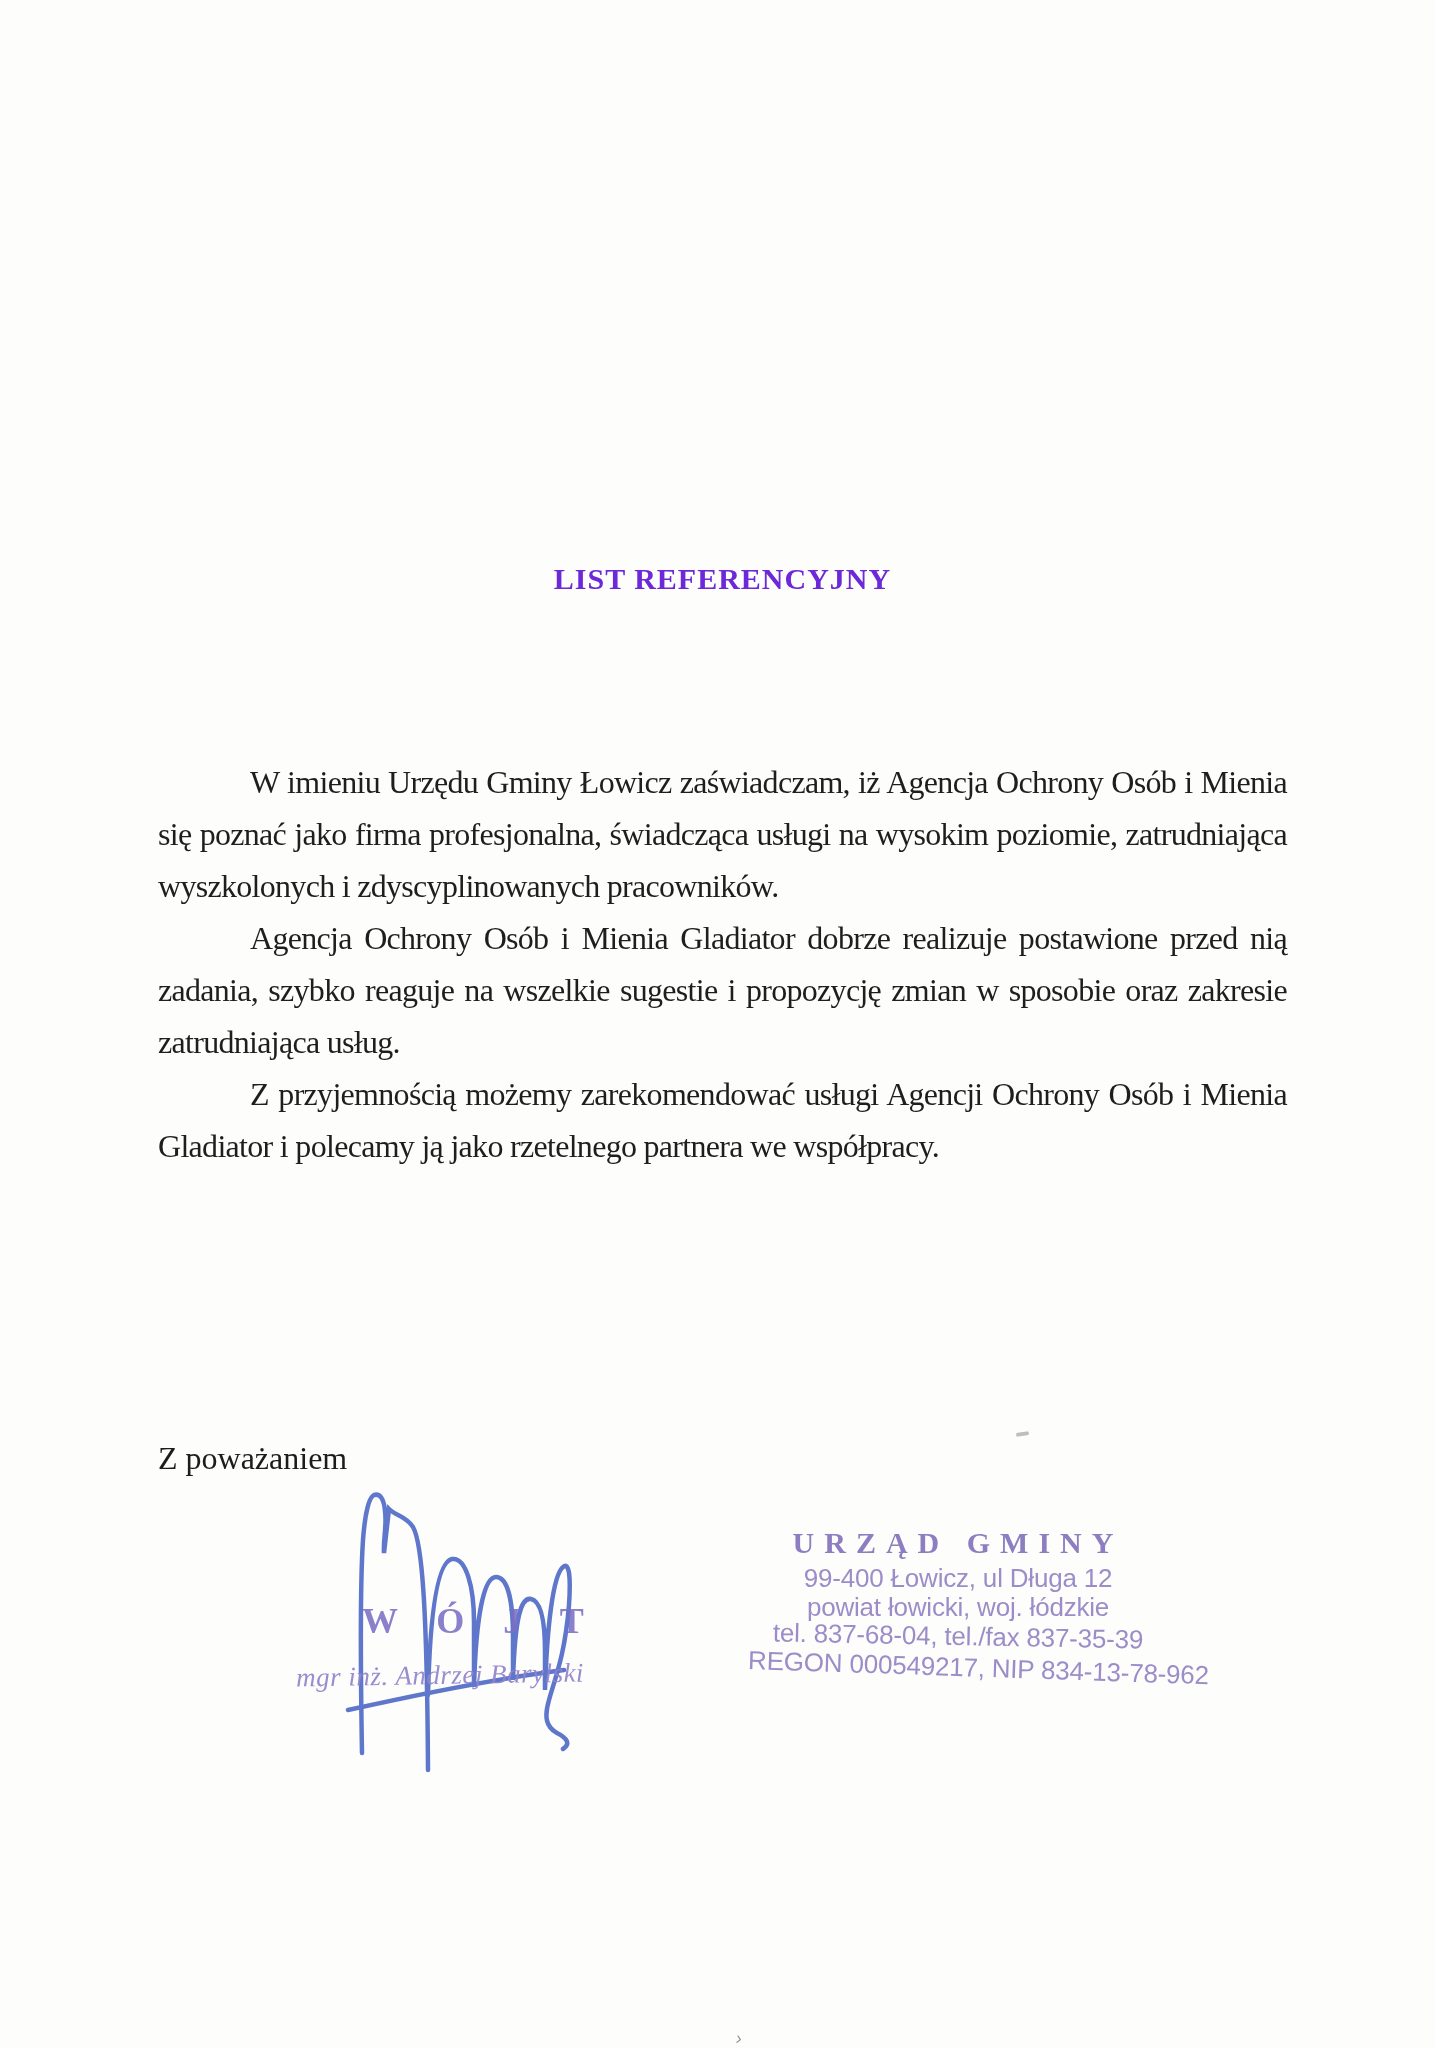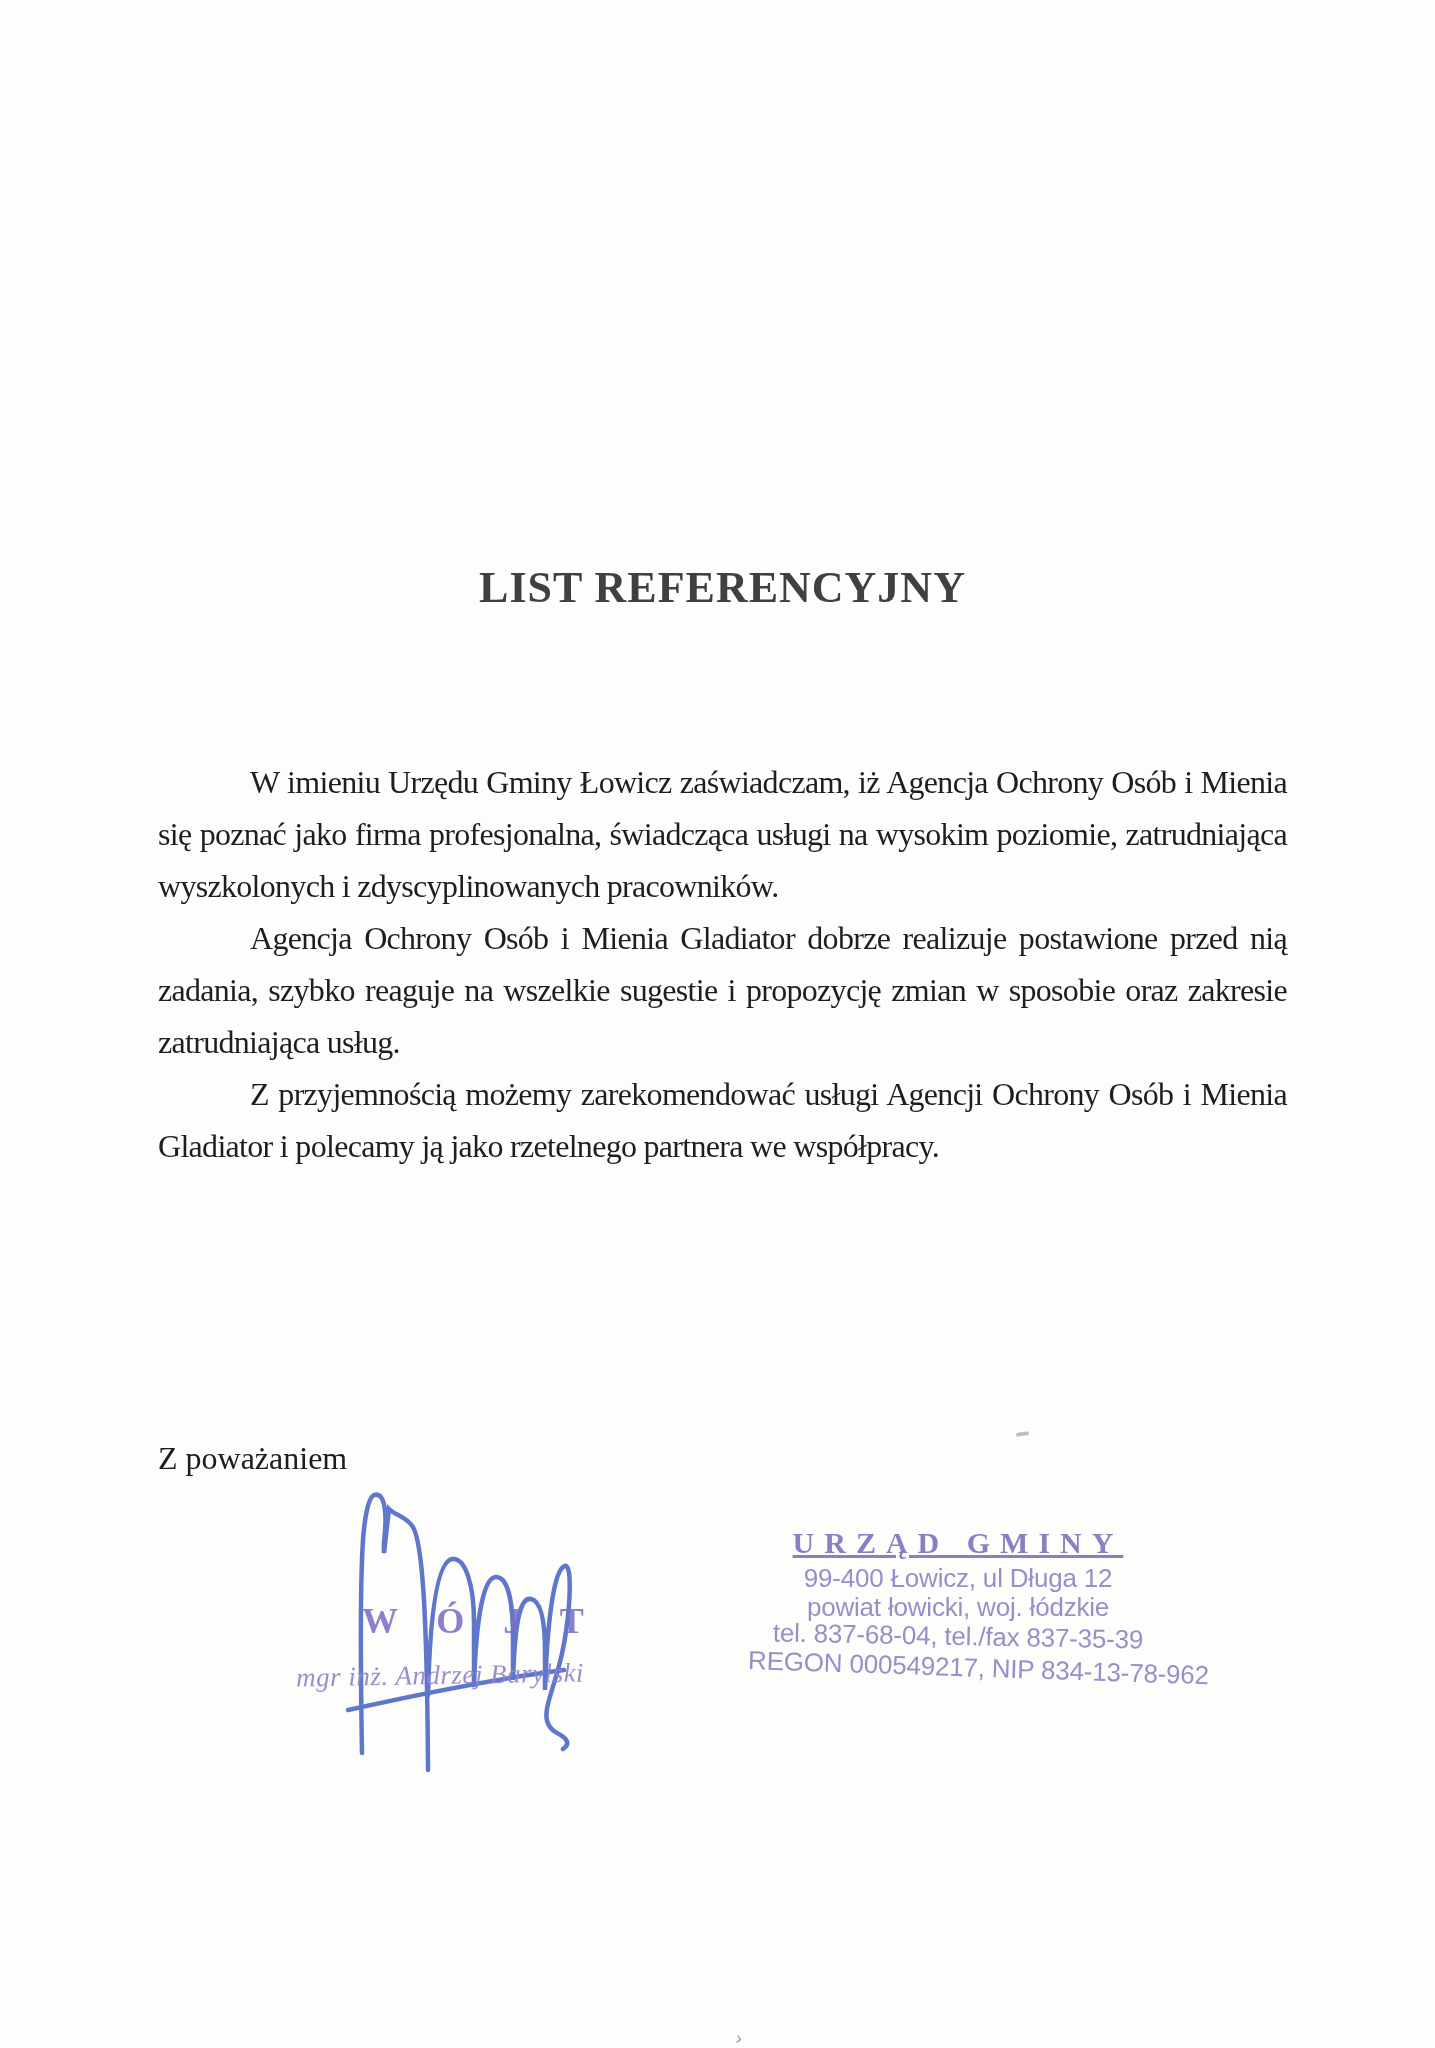--- a/index.html
+++ b/index.html
@@ -7,22 +7,22 @@
     position:relative;
     width:1435px;height:2048px;
     background:#fdfdfc;
     overflow:hidden;
     font-family:"Liberation Serif", serif;
     color:#1e1e1e;
   }
   .title{
     position:absolute;left:158px;top:562px;width:1129px;
     text-align:center;
-    font-size:44px;font-weight:bold;letter-spacing:1px;
-    color:#404040;
+    font-size:30px;font-weight:bold;letter-spacing:1px;
+    color:#6d28d9;
   }
   .body-text{
     position:absolute;left:158px;top:756px;width:1129px;
     font-size:32px;letter-spacing:-0.7px;
     line-height:52px;
   }
   .line{
     text-align:justify;
     text-align-last:justify;
   }
@@ -50,21 +50,20 @@
   .office-stamp{
     position:absolute;left:748px;top:1526px;width:420px;
     text-align:center;
   }
   .office-stamp .header{
     font-family:"Liberation Serif", serif;
     font-size:30px;font-weight:bold;letter-spacing:10px;
     color:#8374bc;opacity:.92;
     margin-bottom:4px;
     white-space:nowrap;
-    text-decoration:underline;
   }
   .stamp-lines{
     font-family:"Liberation Sans", sans-serif;
     font-size:26px;line-height:29px;letter-spacing:-0.2px;
     color:#9c8dc8;
   }
   .stamp-line{white-space:nowrap;}
   .stamp-line:nth-child(3){transform:rotate(1.1deg);}
   .stamp-line:nth-child(4){transform:rotate(1.9deg);margin-top:2px;}
   

